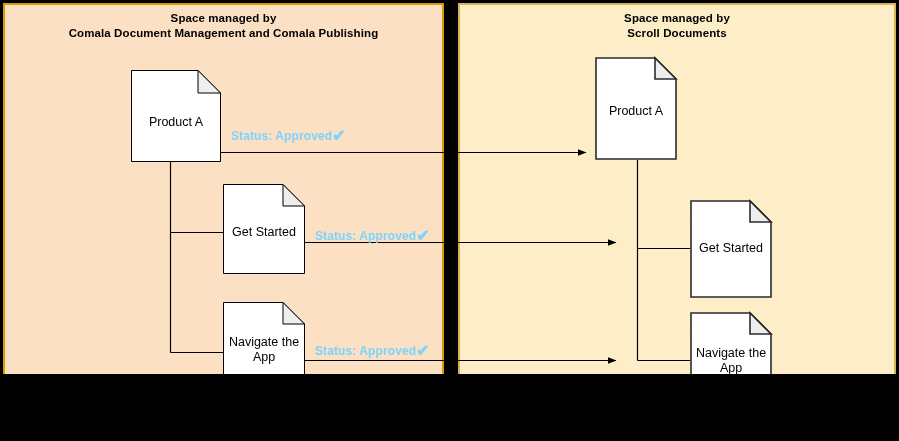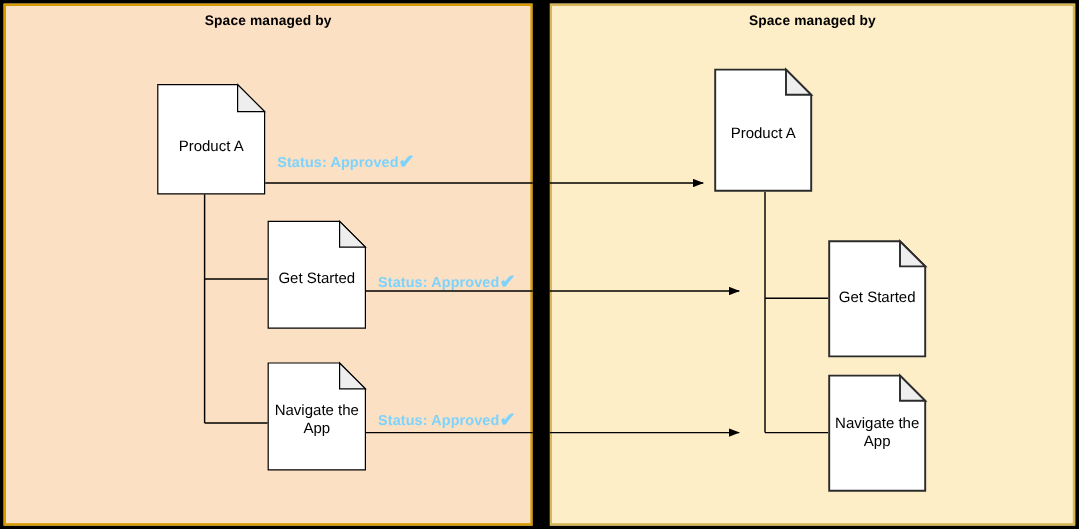--- a/index.html
+++ b/index.html
@@ -4,21 +4,21 @@
 <title>Space Sync Diagram</title>
 <style>
   html, body {
     margin: 0;
     padding: 0;
     background: #000000;
   }
   #canvas {
     position: relative;
     width: 899px;
-    height: 441px;
+    height: 374px;
     background: #000000;
     overflow: hidden;
     font-family: "Liberation Sans", sans-serif;
   }
   .panel {
     position: absolute;
     top: 3px;
     height: 435px;
     box-sizing: border-box;
     border: 2px solid #d79b00;
@@ -101,26 +101,28 @@
   }
 </style>
 </head>
 <body>
 
 <div id="canvas">
 
   <div class="panel" id="panel-left">
     <div class="panel-title">
       <div>Space managed by</div>
+      <div>Comala Document Management and Comala Publishing</div>
     </div>
   </div>
 
   <div class="panel" id="panel-right">
     <div class="panel-title">
       <div>Space managed by</div>
+      <div>Scroll Documents</div>
     </div>
   </div>
 
   <div class="divider"></div>
 
   <svg class="wires" viewBox="0 0 899 441" xmlns="http://www.w3.org/2000/svg">
     <defs>
       <marker id="arrowhead" markerWidth="9" markerHeight="7" refX="8.5" refY="3.5" orient="auto" markerUnits="userSpaceOnUse">
         <path d="M0,0 L9,3.5 L0,7 z" fill="#000000"></path>
       </marker>

